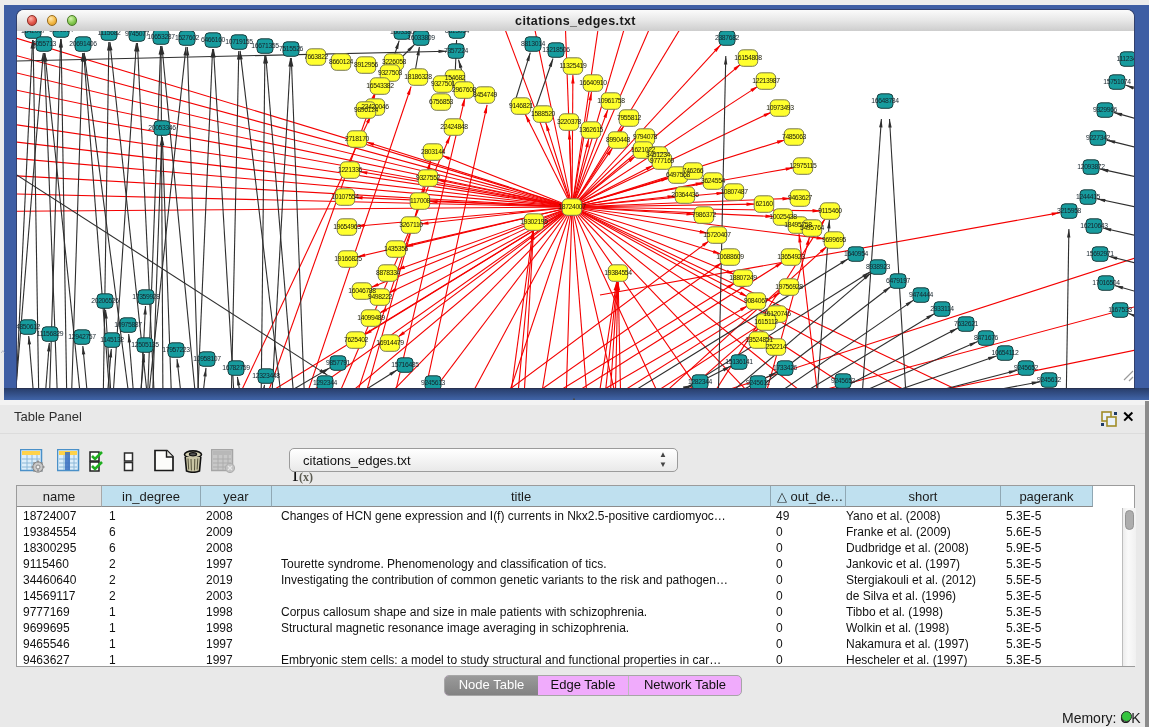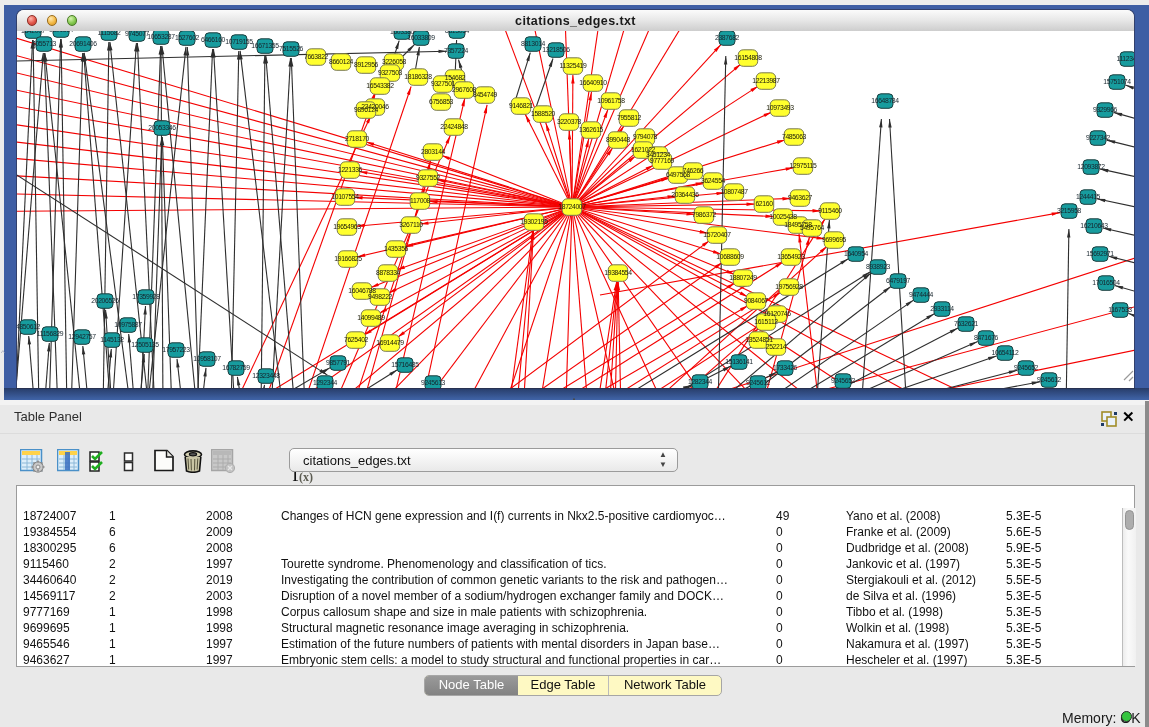--- a/index.html
+++ b/index.html
@@ -37,21 +37,21 @@
 .tr span{position:absolute;overflow:hidden;}
 .c0{left:6px;width:79px;}
 .c1{left:92px;width:92px;}
 .c2{left:189px;width:66px;}
 .c3{left:264px;width:490px;}
 .c4{left:759px;width:70px;}
 .c5{left:829px;width:155px;}
 .c6{left:989px;width:87px;}
 #vscroll{position:absolute;left:1105px;top:22px;width:13px;height:158px;background:linear-gradient(90deg,#ececec,#fafafa 40%,#f0f0f0);border-left:1px solid #bdbdbd;}
 #vthumb{position:absolute;left:1.5px;top:2px;width:9px;height:20px;border-radius:4.5px;background:#adadad;border:1px solid #939393;box-sizing:border-box;}
-#tabs{position:absolute;left:424px;top:275px;height:19px;border:1px solid #a6a6a6;border-radius:5px;background:#fef9c3;font-size:13px;overflow:hidden;}
+#tabs{position:absolute;left:444px;top:275px;height:19px;border:1px solid #a6a6a6;border-radius:5px;background:#f0abfc;font-size:13px;overflow:hidden;}
 #tabs span{display:inline-block;height:19px;line-height:18px;text-align:center;vertical-align:top;color:#111;}
 #tab1{width:93px;background:linear-gradient(180deg,#9a9a9a,#828282);color:#fff !important;}
 #tab2{width:91px;border-right:1px solid #bbb;box-sizing:border-box;}
 #tab3{width:112px;}
 #mem{position:absolute;left:1062px;top:310px;font-size:14px;color:#1a1a1a;}
 #memdot{position:absolute;left:1121px;top:311px;width:11px;height:11px;border-radius:50%;background:#35c53f;border:1px solid #2b2b2b;box-sizing:border-box;}
 #float{position:absolute;left:1101px;top:11px;}
 #closex{position:absolute;left:1122px;top:8px;font-size:15px;font-weight:bold;color:#000;}
 </style></head>
 <body>
@@ -769,20 +769,29 @@
       </g>
     <circle cx="19" cy="19" r="4.6" fill="#b5b5b5" stroke="#999"></circle>
     <path d="M17 17l4 4M21 17l-4 4" stroke="#e5e5e5" stroke-width="1.4"></path>
   </svg>
   <div class="ticon" style="left:249px;top:62px;width:24px;font-family:'Liberation Serif',serif;margin-left:43px;"><span style="font-size:21px;color:#111;">f</span><span style="font-size:12px;color:#5c5c52;font-weight:bold;">(x)</span></div>
   <div id="combo">
       <span>citations_edges.txt</span>
       <div class="arr">▲<br>▼</div>
     </div>
   <div id="table">
+    <div id="thead">
+      <span class="h0">name</span>
+        <span class="h1">in_degree</span>
+        <span class="h2">year</span>
+      <span class="h3">title</span>
+        <span class="h4">△ out_de…</span>
+        <span class="h5">short</span>
+      <span class="h6">pagerank</span>
+    </div>
     <div id="tbody">
         <div class="tr">
           <span class="c0">18724007</span>
           <span class="c1">1</span>
           <span class="c2">2008</span>
           <span class="c3">Changes of HCN gene expression and I(f) currents in Nkx2.5-positive cardiomyoc…</span>
           <span class="c4">49</span>
           <span class="c5">Yano et al. (2008)</span>
           <span class="c6">5.3E-5</span>
         </div>
@@ -817,21 +826,20 @@
           <span class="c2">2019</span>
           <span class="c3">Investigating the contribution of common genetic variants to the risk and pathogen…</span>
           <span class="c4">0</span>
           <span class="c5">Stergiakouli et al. (2012)</span>
           <span class="c6">5.5E-5</span>
         </div>
         <div class="tr">
           <span class="c0">14569117</span>
           <span class="c1">2</span>
           <span class="c2">2003</span>
-          <span class="c3">Disruption of a novel member of a sodium/hydrogen exchanger family and DOCK…</span>
           <span class="c4">0</span>
           <span class="c5">de Silva et al. (1996)</span>
           <span class="c6">5.3E-5</span>
         </div>
         <div class="tr">
           <span class="c0">9777169</span>
           <span class="c1">1</span>
           <span class="c2">1998</span>
           <span class="c3">Corpus callosum shape and size in male patients with schizophrenia.</span>
           <span class="c4">0</span>
@@ -844,21 +852,20 @@
           <span class="c2">1998</span>
           <span class="c3">Structural magnetic resonance image averaging in schizophrenia.</span>
           <span class="c4">0</span>
           <span class="c5">Wolkin et al. (1998)</span>
           <span class="c6">5.3E-5</span>
         </div>
         <div class="tr">
           <span class="c0">9465546</span>
           <span class="c1">1</span>
           <span class="c2">1997</span>
-          <span class="c3">Estimation of the future numbers of patients with mental disorders in Japan base…</span>
           <span class="c4">0</span>
           <span class="c5">Nakamura et al. (1997)</span>
           <span class="c6">5.3E-5</span>
         </div>
         <div class="tr">
           <span class="c0">9463627</span>
           <span class="c1">1</span>
           <span class="c2">1997</span>
           <span class="c3">Embryonic stem cells: a model to study structural and functional properties in car…</span>
           <span class="c4">0</span>

